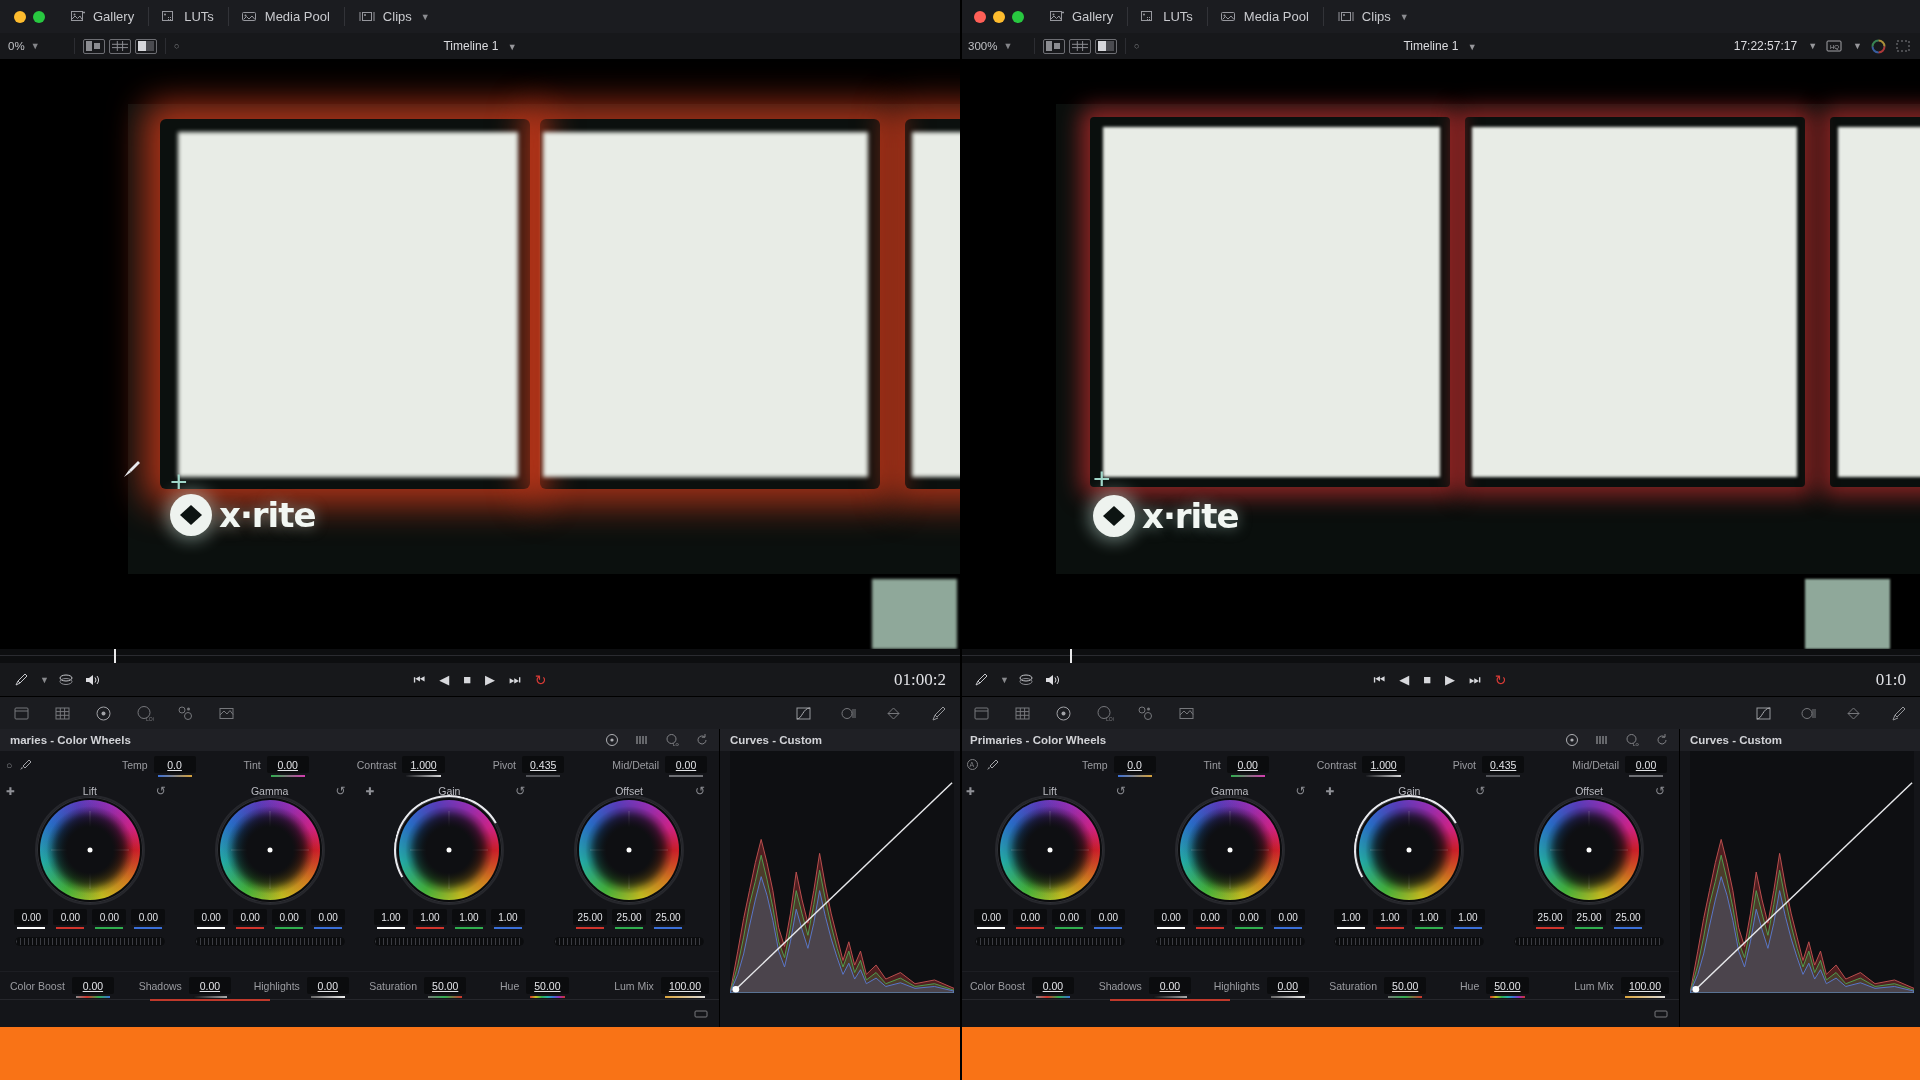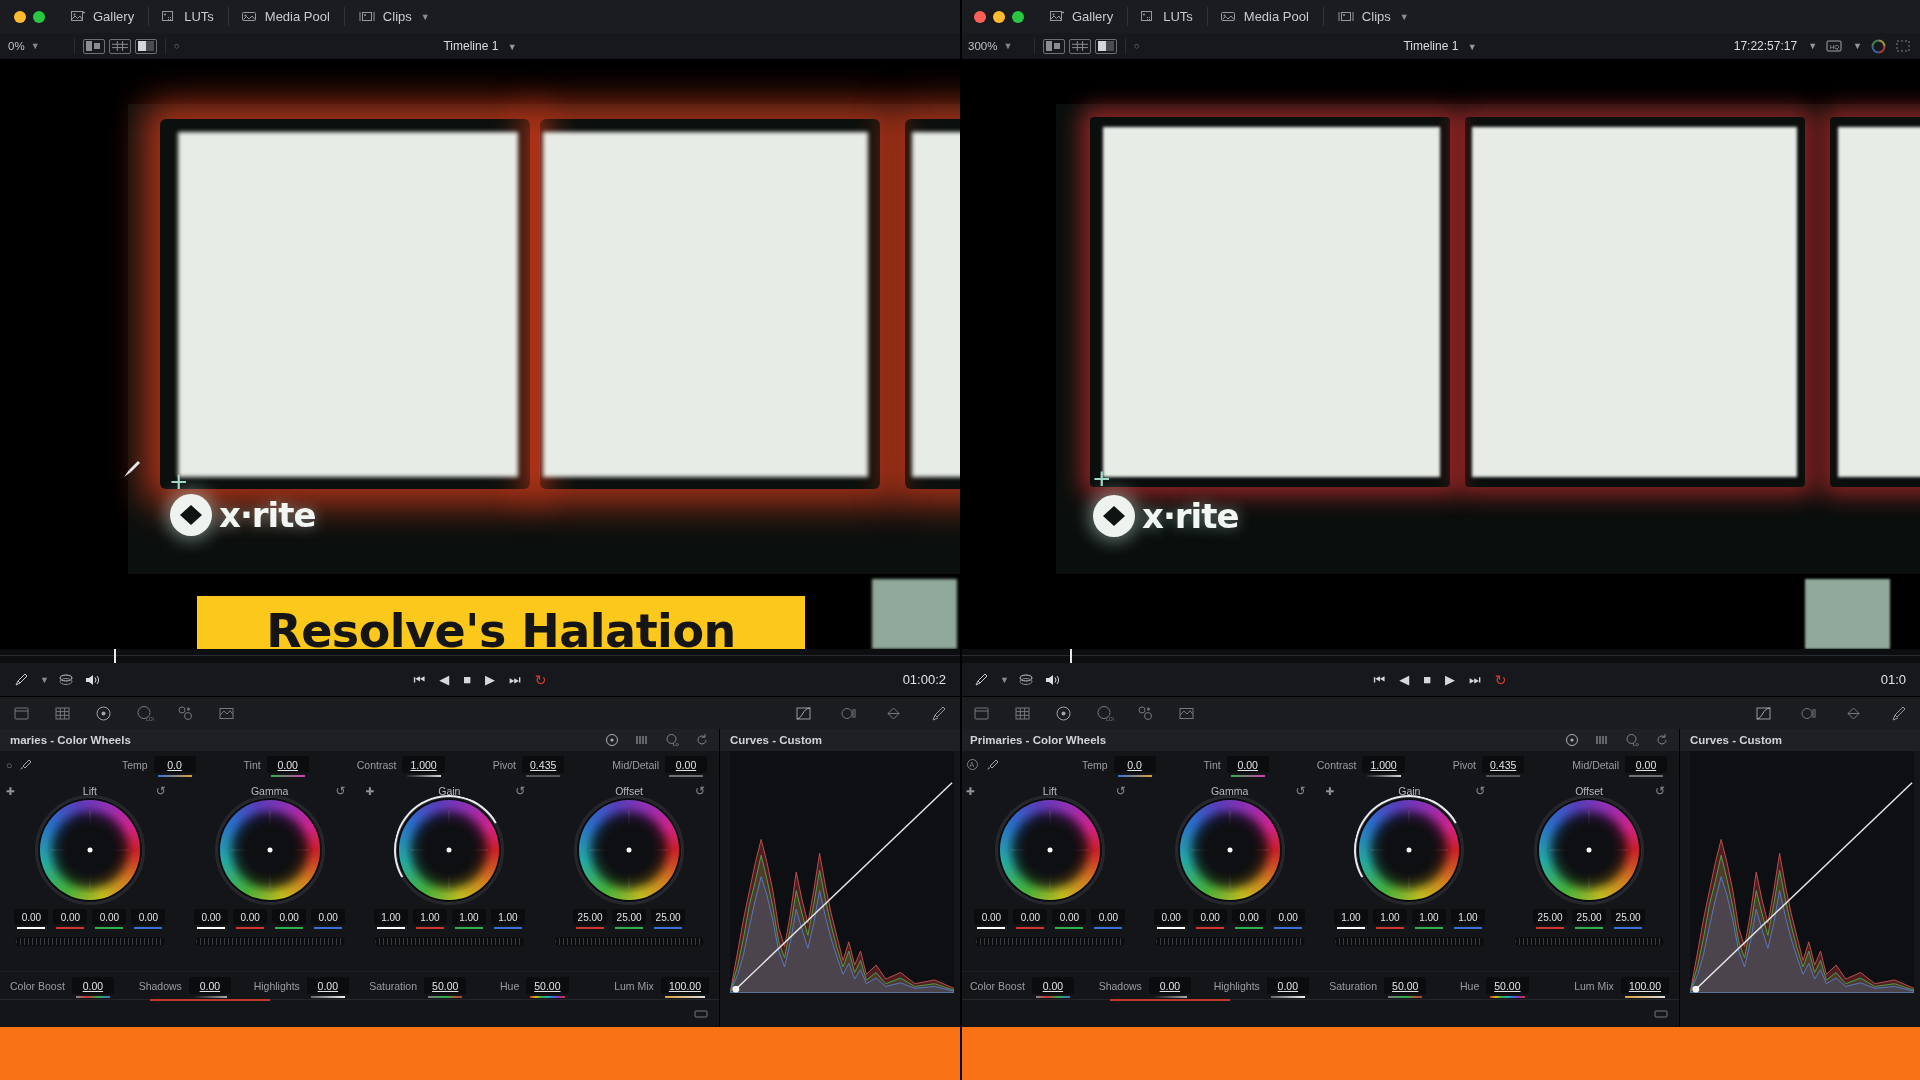--- a/index.html
+++ b/index.html
@@ -115,21 +115,21 @@
     padding:0 14px; font-size:12px; color:#c6c7cb; position:relative;
   }
   .tleft{ display:flex; align-items:center; gap:10px; }
   .tcenter{
     position:absolute; left:0; right:0; display:flex; justify-content:center;
     align-items:center; gap:14px; pointer-events:none;
   }
   .tcenter > *{ pointer-events:auto; }
   .tc-btn{ color:#d7d8dc; font-size:13px; }
   .loop{ color:#d93b36; font-size:14px; }
-  .tright{ margin-left:auto; font-size:13px; color:#e0e1e5; }
+  .tright{ margin-left:auto; font-size:17px; color:#e0e1e5;font-family:Liberation Serif, serif; }
 
   
   .toolstrip{
     height:33px; background:#1b1c20; display:flex; align-items:center;
     padding:0 12px; gap:22px; border-top:1px solid #000;
   }
   .ts-ic{ width:19px;height:19px; opacity:.72; }
   .ts-right{ margin-left:auto; display:flex; gap:26px; align-items:center; }
 
   
@@ -367,23 +367,20 @@
 
         <span class="crosshair" style="left:170px; top:408px;">+</span>
         <span class="picker" style="left:118px; top:398px;">
           <svg width="26" height="26" viewBox="0 0 26 26">
               <path d="M20 4l2 2-9 9-2-2 9-9z" fill="#e9eaee"></path>
               <path d="M11 13l-5 7 7-5-2-2z" fill="#e9eaee"></path>
             </svg>
         </span>
       </div>
 
-      <div class="banner" style="left:197px; top:537px; width:608px; height:70px; font-size:46px;">
-        <span>Resolve's Halation</span>
-      </div>
     </div>
 
     <div class="scrubwrap">
       <span class="scrub-line"></span>
       <span class="playhead" style="left:114px;"></span>
     </div>
 
     <div class="transport">
       <div class="tleft">
         <span>

